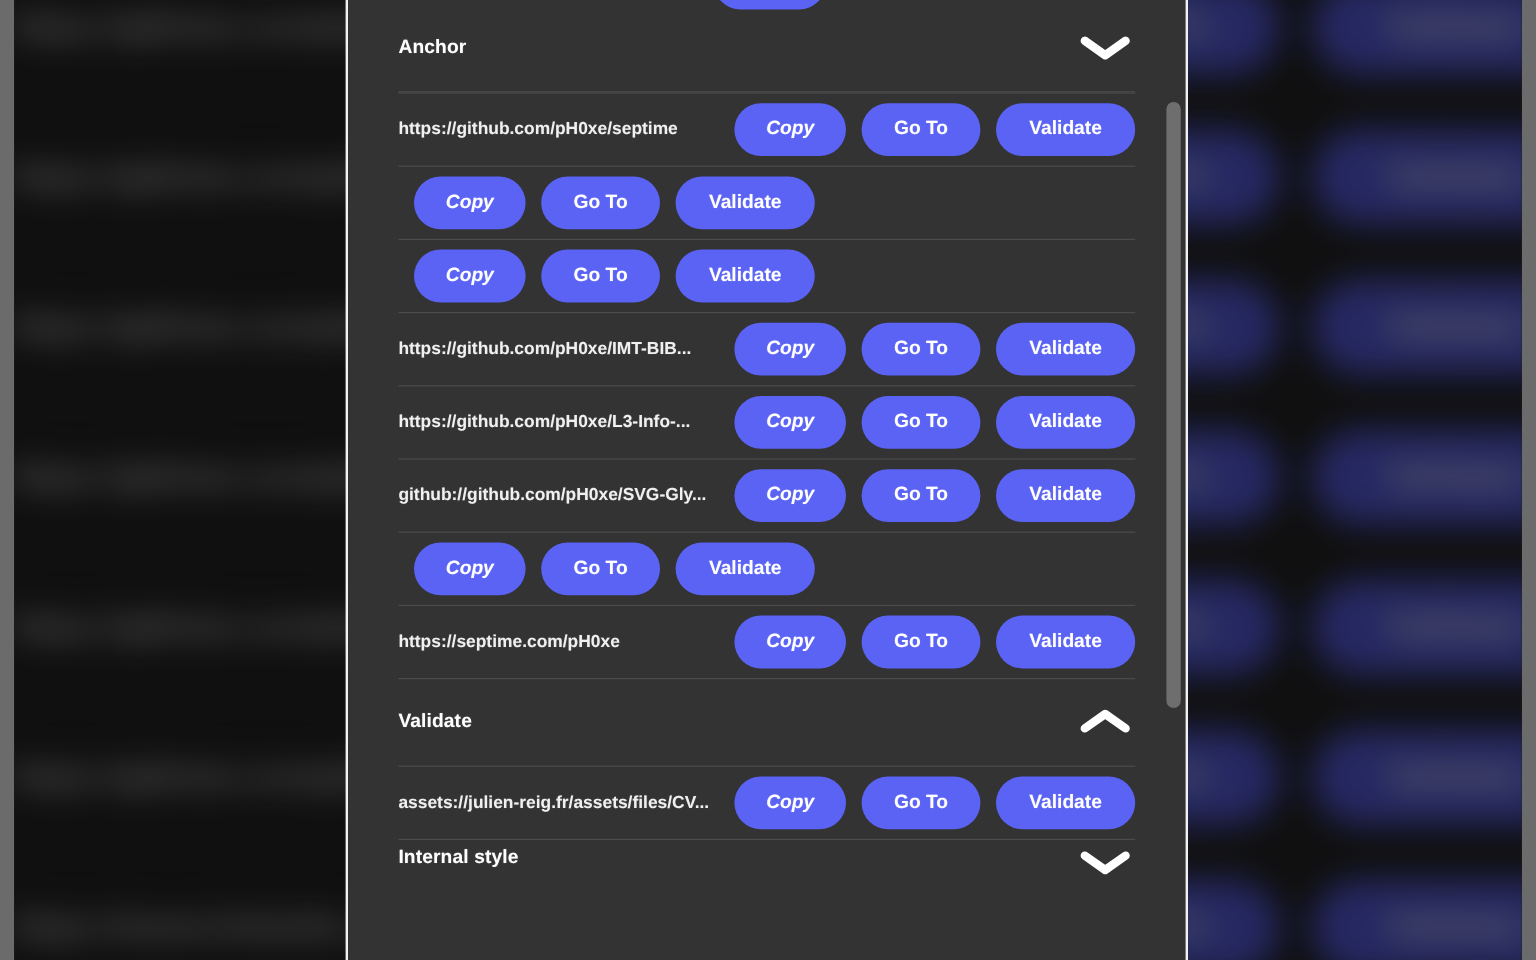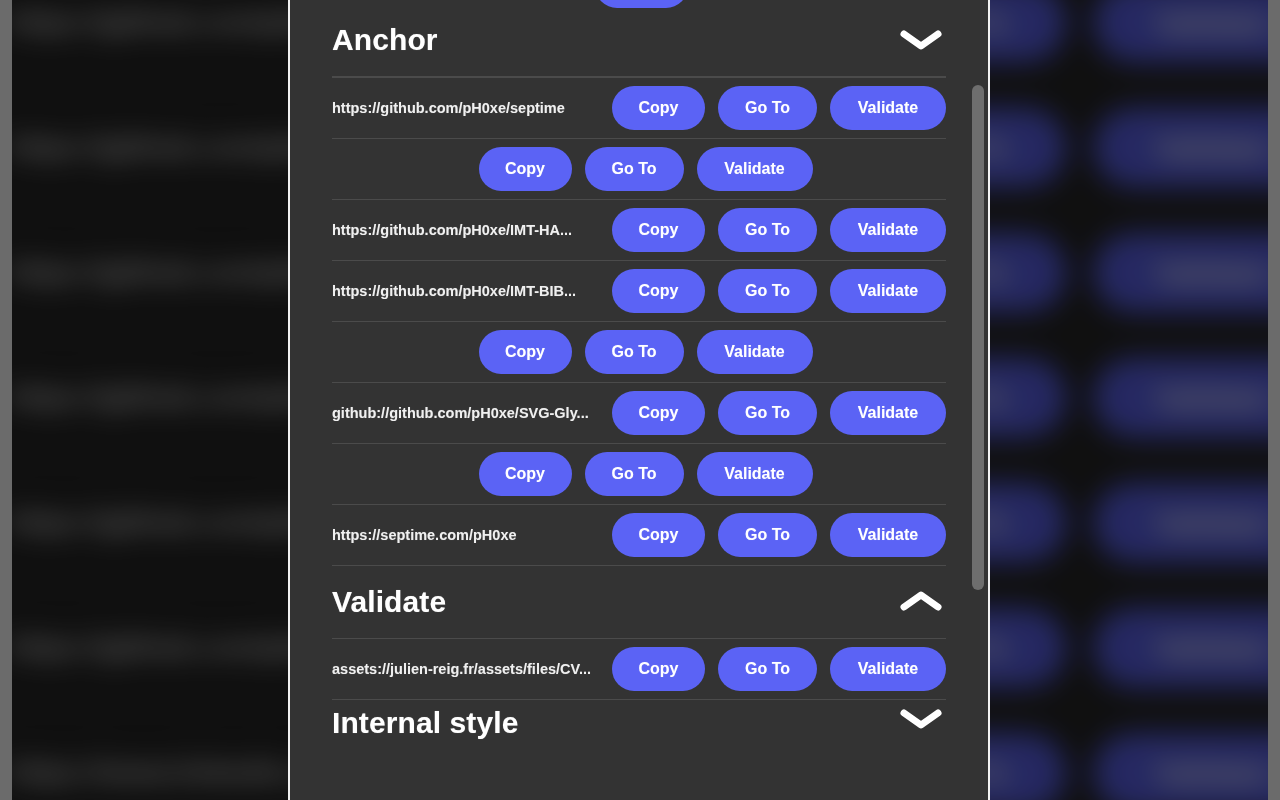--- a/index.html
+++ b/index.html
@@ -73,52 +73,51 @@
   }
 
   
   .section-head {
     display:flex; align-items:center; justify-content:space-between;
     padding:0 45px 0 42px;
     height:72px;
     cursor:pointer;
   }
   .section-title {
-    color:#ffffff; font-size:30px; font-weight:bold; letter-spacing:0.1px;
+    color:#ffffff; font-size:16px; font-weight:bold; letter-spacing:0.1px;
     text-shadow:0 0 1px rgba(255,255,255,0.35);
   }
   .chev { width:44px; height:26px; flex:none; }
   .chev svg { display:block; }
 
   .divider { height:1px; background:#4b4b4b; margin:0 42px; }
 
   
   .link-row {
     display:flex; align-items:center;
     height:61px;
     margin:0 42px;
     border-bottom:1px solid #4b4b4b;
-    justify-content:center;
   }
   .link-url {
     flex:1 1 auto; min-width:0;
     color:#f0f0f0; font-size:14.5px; font-weight:bold;
     white-space:nowrap; overflow:hidden;
     text-shadow:0 0 1px rgba(255,255,255,0.25);
   }
   .btn {
     flex:none; border:none; cursor:pointer;
     background:#5b63f5; color:#ffffff;
     font-family:"Liberation Sans", sans-serif;
     font-size:16px; font-weight:bold;
     border-radius:999px; height:44px;
     margin-left:13px;
     text-shadow:0 0 1px rgba(255,255,255,0.3);
   }
-  .btn.copy { width:93px; }
+  .btn.copy { width:93px;font-style:italic; }
   .btn.goto { width:99px; }
   .btn.val  { width:116px; }
 
   
   .section-head.clipped { height:40px; align-items:flex-start; overflow:hidden; padding-top:6px; }
 
   
   #scrollbar-track {
     position:absolute; right:4px; top:0; width:12px; height:800px;
     z-index:6;
@@ -207,32 +206,32 @@
             <button class="btn copy">Copy</button>
             <button class="btn goto">Go To</button>
             <button class="btn val">Validate</button>
           </div>
           <div class="link-row">
             <button class="btn copy">Copy</button>
             <button class="btn goto">Go To</button>
             <button class="btn val">Validate</button>
           </div>
           <div class="link-row">
-            <div class="link-url">https://github.com/pH0xe/IMT-HA...</div>
             <button class="btn copy">Copy</button>
             <button class="btn goto">Go To</button>
             <button class="btn val">Validate</button>
           </div>
           <div class="link-row">
             <div class="link-url">https://github.com/pH0xe/IMT-BIB...</div>
             <button class="btn copy">Copy</button>
             <button class="btn goto">Go To</button>
             <button class="btn val">Validate</button>
           </div>
           <div class="link-row">
+            <div class="link-url">https://github.com/pH0xe/L3-Info-...</div>
             <button class="btn copy">Copy</button>
             <button class="btn goto">Go To</button>
             <button class="btn val">Validate</button>
           </div>
           <div class="link-row">
             <div class="link-url">github://github.com/pH0xe/SVG-Gly...</div>
             <button class="btn copy">Copy</button>
             <button class="btn goto">Go To</button>
             <button class="btn val">Validate</button>
           </div>

